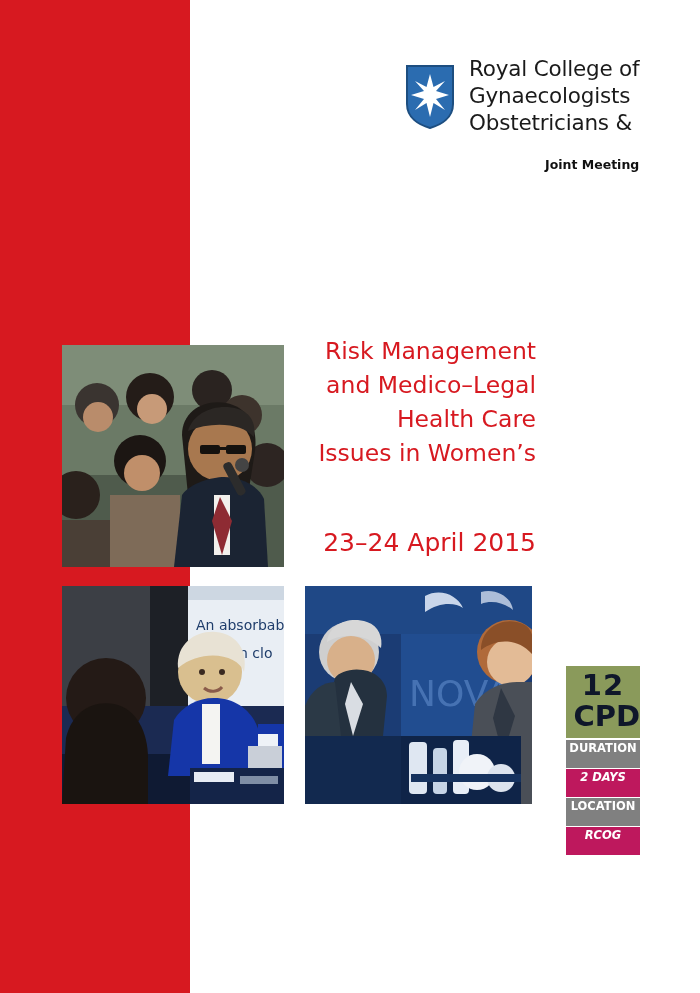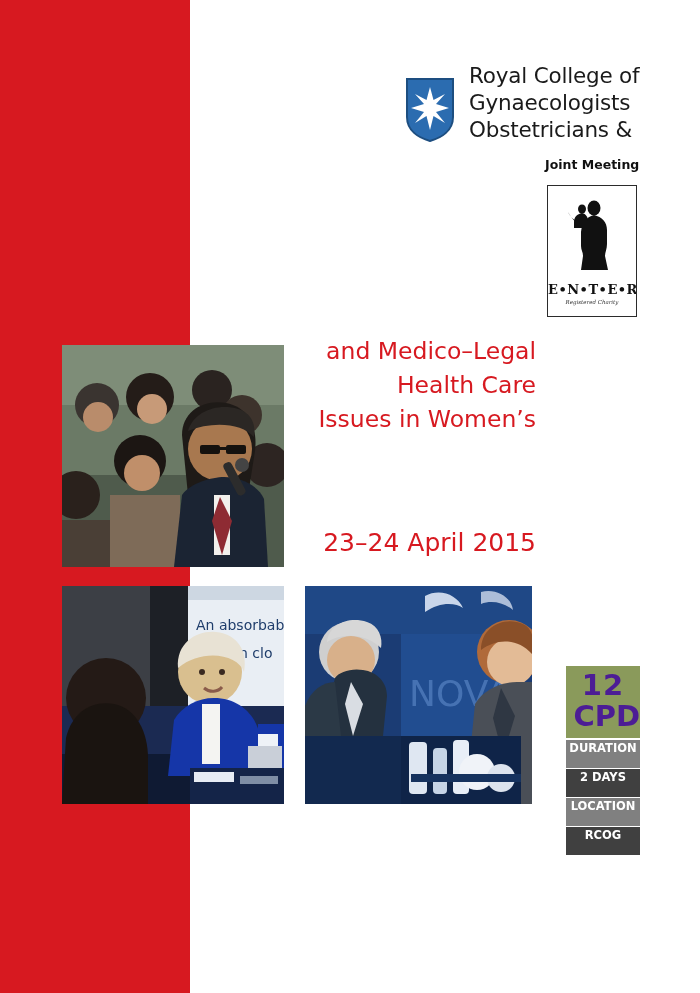--- a/index.html
+++ b/index.html
@@ -27,21 +27,21 @@
   }
 
   
   .rcog-logo {
     position: absolute;
     left: 405px;
     top: 48px;
     width: 245px;
     height: 95px;
     display: flex;
-    align-items: flex-end;
+    align-items: center;
   }
   .shield-wrap {
     width: 50px;
     height: 66px;
     position: relative;
     flex: 0 0 auto;
     margin-top: 3px;
   }
   .shield {
     width: 50px;
@@ -146,21 +146,21 @@
   .photo-3 { left: 305px; top: 586px; width: 227px; height: 218px; }
 
   
   .cpd-badge {
     position: absolute;
     left: 566px;
     top: 666px;
     width: 74px;
     height: 72px;
     background: #8a9a5b;
-    color: #4c1d95;
+    color: #0f172a;
   }
   .cpd-num {
     position: absolute;
     left: 0; top: 2px;
     width: 74px;
     text-align: center;
     font-size: 29px;
     font-weight: bold;
     font-family: "DejaVu Sans", sans-serif;
     letter-spacing: 1px;
@@ -186,21 +186,21 @@
     height: 28px;
     line-height: 16px;
     text-align: center;
     font-size: 11.5px;
     font-weight: bold;
     font-family: "DejaVu Sans", sans-serif;
     color: #ffffff;
     margin-bottom: 1px;
   }
   .cpd-row.grey { background: #808080; }
-  .cpd-row.dark { background: #404040; }
+  .cpd-row.dark { background: #be185d; font-style: italic; }
 </style>
 </head>
 <body>
 
 <div class="page">
 
   <div class="red-band"></div>
 
   <div class="rcog-logo">
     <div class="shield-wrap">
@@ -211,36 +211,23 @@
     </div>
     <div class="rcog-text">
       <div>Royal College of</div>
       <div>Gynaecologists</div>
       <div>Obstetricians &amp;</div>
     </div>
   </div>
 
   <div class="joint-meeting">Joint Meeting</div>
 
-  <div class="enter-logo">
-    <svg class="enter-figure" viewBox="0 0 88 86" xmlns="http://www.w3.org/2000/svg">
-      <rect x="0" y="0" width="88" height="86" fill="#ffffff"></rect>
-      <g fill="#111111">
-        <ellipse cx="46" cy="16" rx="6.5" ry="7.5"></ellipse>
-        <path d="M46 23 C38 25 34 31 33 40 L33 54 C33 58 35 60 35 64 L33 78 L60 78 L57 64 C57 60 59 57 59 52 L59 38 C59 30 54 25 46 23 Z"></path>
-        <path d="M33 31 C27 29 22 25 20 20 C24 27 28 31 33 34 Z"></path>
-        <ellipse cx="34" cy="17" rx="4" ry="4.5"></ellipse>
-        <path d="M34 21 C29 22 26 25 26 30 L26 36 L40 36 L40 29 C40 25 38 22 34 21 Z"></path>
-      </g>
-    </svg>
-    <div class="enter-word">E•N•T•E•R</div>
-    <div class="enter-sub">Registered Charity</div>
-  </div>
 
   <div class="title">
+    <div>Risk Management</div>
     <div>and Medico–Legal</div>
     <div>Health Care</div>
     <div>Issues in Women’s</div>
   </div>
 
   <div class="dates">23–24 April 2015</div>
 
   <div class="photo photo-1">
     <svg width="222" height="222" viewBox="0 0 222 222" xmlns="http://www.w3.org/2000/svg">
       <rect width="222" height="222" fill="#6f7f6a"></rect>

